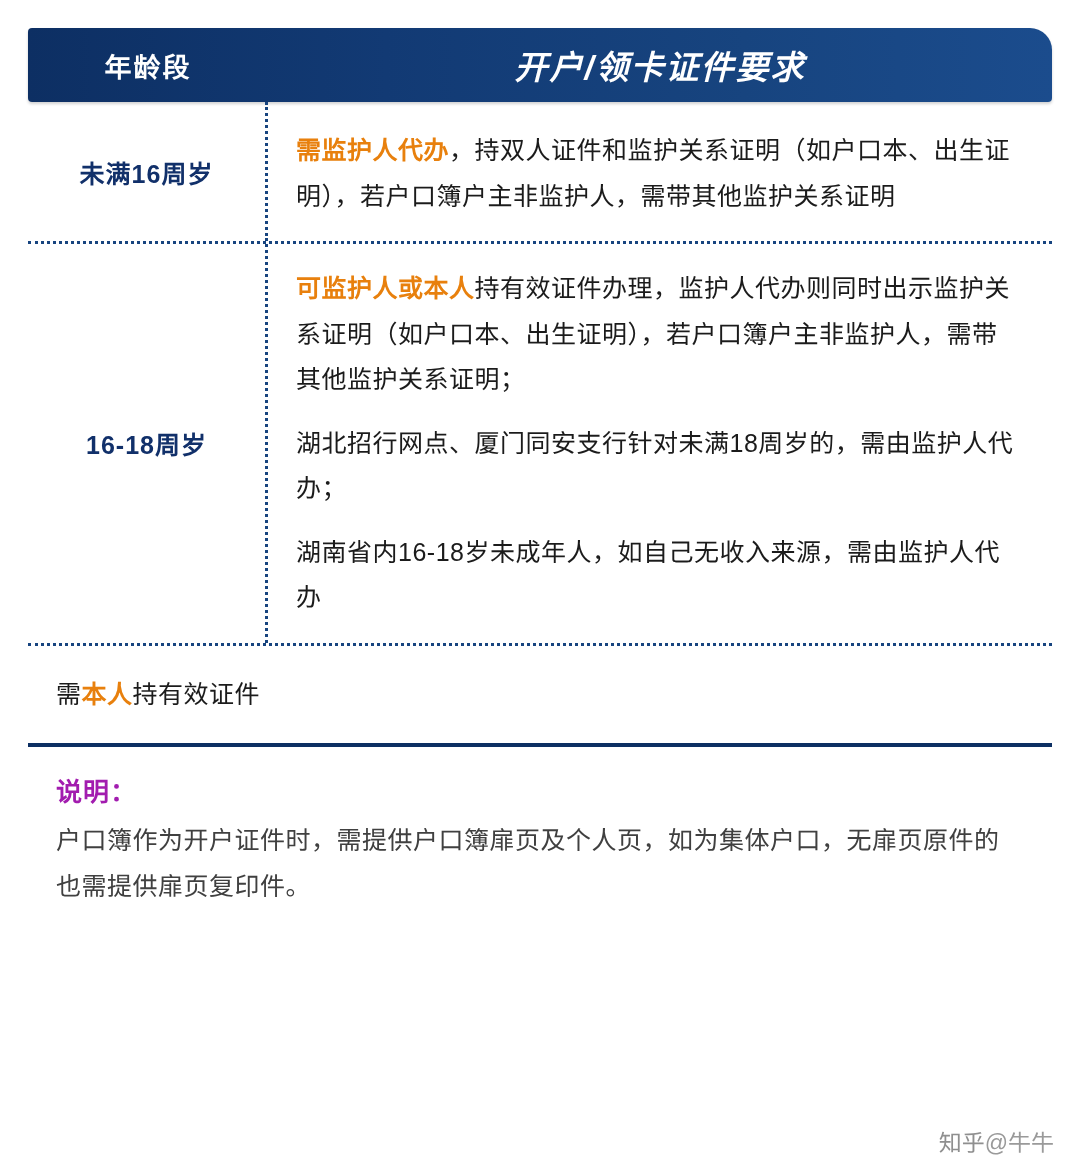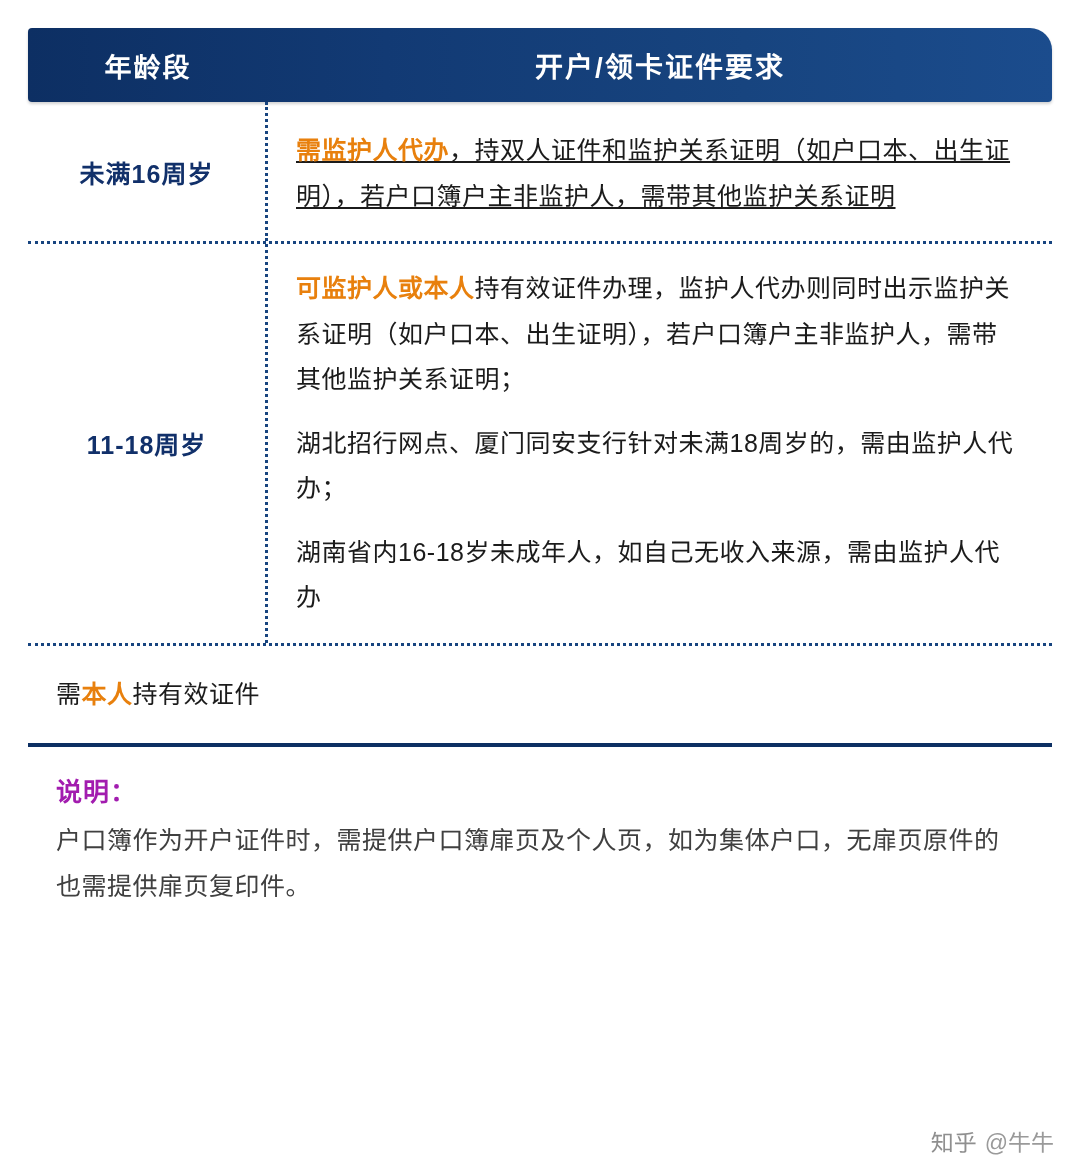--- a/index.html
+++ b/index.html
@@ -47,21 +47,22 @@
     color: #ffffff;
     font-weight: bold;
     letter-spacing: 2px;
   }
   .header-cell.age {
     width: 240px;
     font-size: 27px;
   }
   .header-cell.req {
     flex: 1;
-    font-size: 28px;
+    font-size: 33px;
+    font-style: italic;
   }
 
   
   .body-table {
     margin-top: 0;
   }
   .row {
     display: flex;
     align-items: stretch;
     border-bottom: 3px dotted #17447f;
@@ -97,21 +98,21 @@
     margin: 0 0 18px 0;
   }
   .cell-req p:last-child {
     margin-bottom: 0;
   }
   .hl {
     color: #e8800d;
     font-weight: bold;
   }
 
-  .row-1 .cell-req { padding-top: 26px; padding-bottom: 22px; text-decoration: underline; }
+  .row-1 .cell-req { padding-top: 26px; padding-bottom: 22px; }
   .row-3 .cell-req { padding-top: 26px; padding-bottom: 26px; }
 
   
   .note-sep {
     height: 4px;
     background: #0d2f63;
     margin-top: 0px;
   }
   .note {
     padding: 24px 34px 10px 28px;
@@ -132,21 +133,20 @@
     letter-spacing: 0.5px;
   }
 
   
   .watermark {
     position: absolute;
     right: 26px;
     bottom: 16px;
     display: flex;
     align-items: center;
-    gap: 8px;
     color: #9a9a9a;
     font-size: 23px;
   }
   .zhihu-logo {
     color: #8f8f8f;
     font-size: 23px;
     letter-spacing: 0px;
   }
 </style>
 </head>
@@ -164,21 +164,21 @@
     <div class="body-table">
 
       <div class="row row-1">
         <div class="cell-age">未满16周岁</div>
         <div class="cell-req">
           <p><span class="hl">需监护人代办</span><span>，持双人证件和监护关系证明（如户口本、出生证明），若户口簿户主非监护人，需带其他监护关系证明</span></p>
         </div>
       </div>
 
       <div class="row row-2">
-        <div class="cell-age">11-18周岁</div>
+        <div class="cell-age">16-18周岁</div>
         <div class="cell-req">
           <p><span class="hl">可监护人或本人</span><span>持有效证件办理，监护人代办则同时出示监护关系证明（如户口本、出生证明），若户口簿户主非监护人，需带其他监护关系证明；</span></p>
           <p><span>湖北招行网点、厦门同安支行针对未满18周岁的，需由监护人代办；</span></p>
           <p><span>湖南省内16-18岁未成年人，如自己无收入来源，需由监护人代办</span></p>
         </div>
       </div>
 
       <div class="row row-3">
         <div class="cell-req">
           <p><span>需</span><span class="hl">本人</span><span>持有效证件</span></p>

